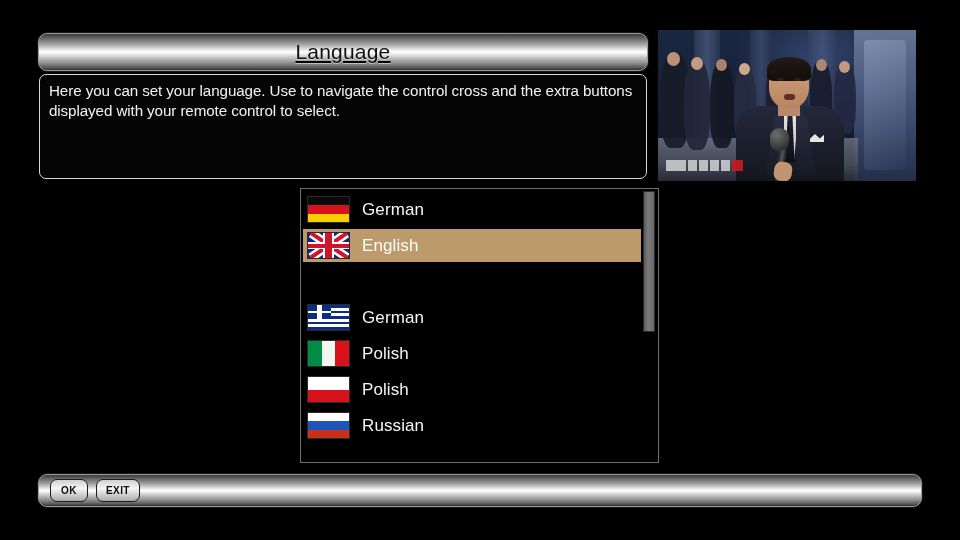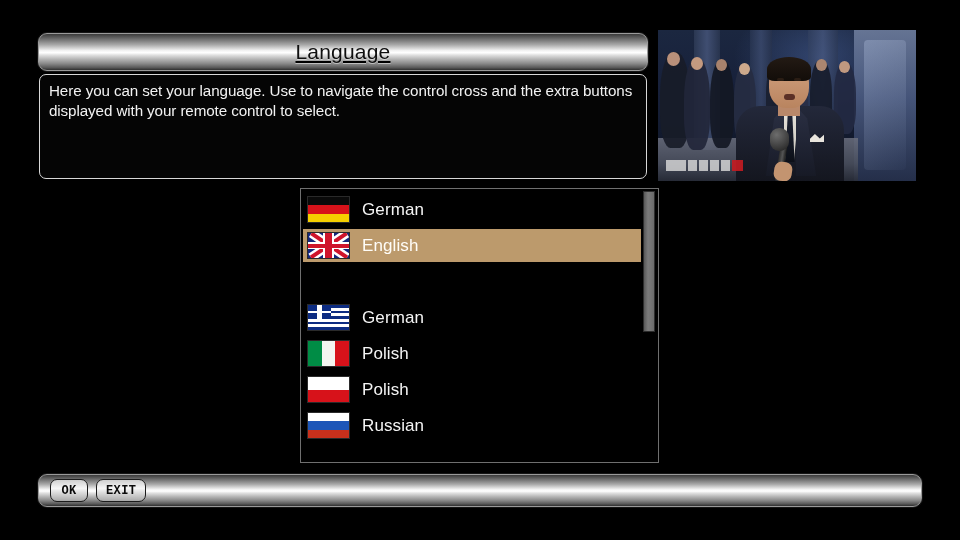--- a/index.html
+++ b/index.html
@@ -199,21 +199,21 @@
     position:absolute;left:38px;top:474px;width:884px;height:33px;
     display:flex;align-items:center;padding-left:11px;box-sizing:border-box;
   }
   .softkey{
     height:23px;min-width:38px;margin-right:8px;
     border:1.6px solid #1c1c1c;border-radius:7px;
     background:linear-gradient(to bottom,#cfcfcf,#f6f6f6 40%,#dcdcdc 60%,#a9a9a9);
     display:flex;align-items:center;justify-content:center;
     padding:0 9px;box-sizing:border-box;
   }
-  .softkey span{font-size:12px;color:#0b0b0b;font-weight:bold;letter-spacing:.4px;font-family:Liberation Mono, monospace;}
+  .softkey span{font-size:10px;color:#0b0b0b;font-weight:bold;letter-spacing:.4px;}
 </style>
 </head>
 <body>
 
 <div id="screen">
 
   <div id="titlebar" class="metal">
     <div class="title-text">Language</div>
   </div>
 

